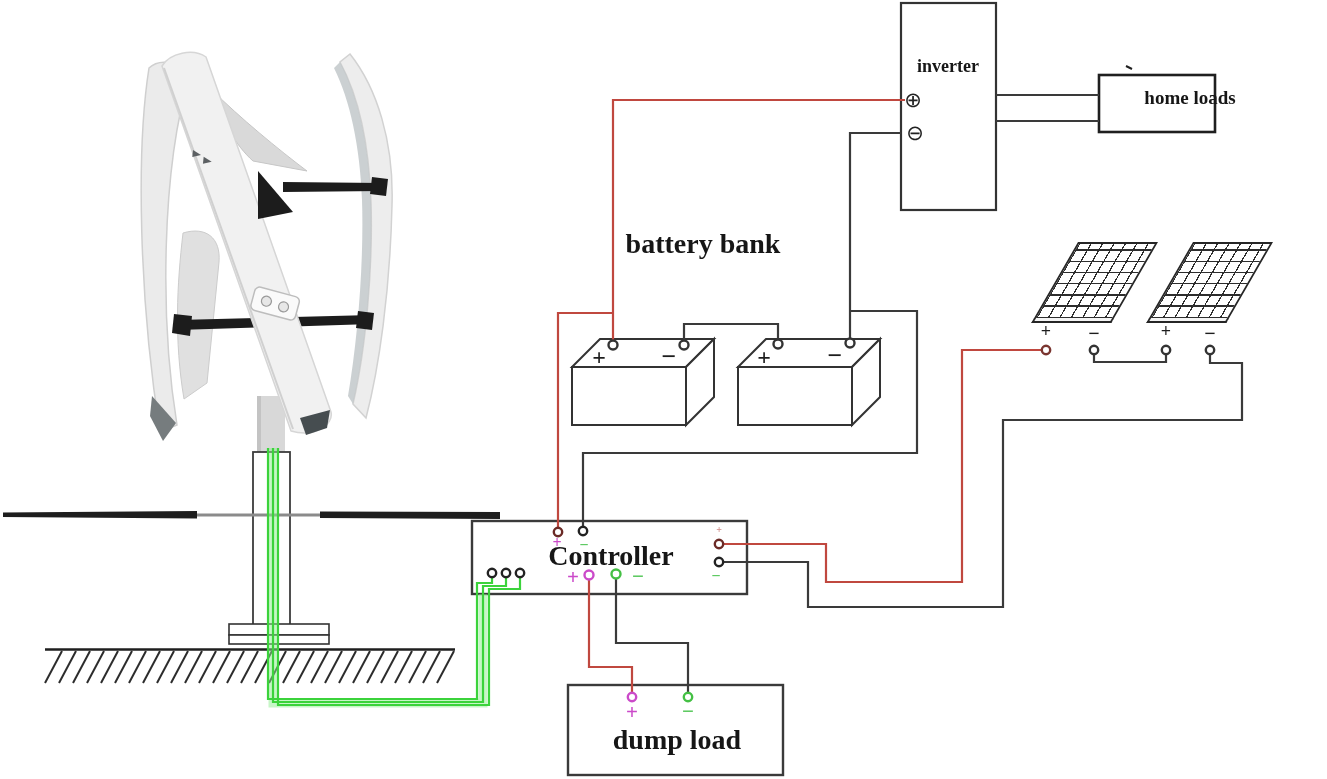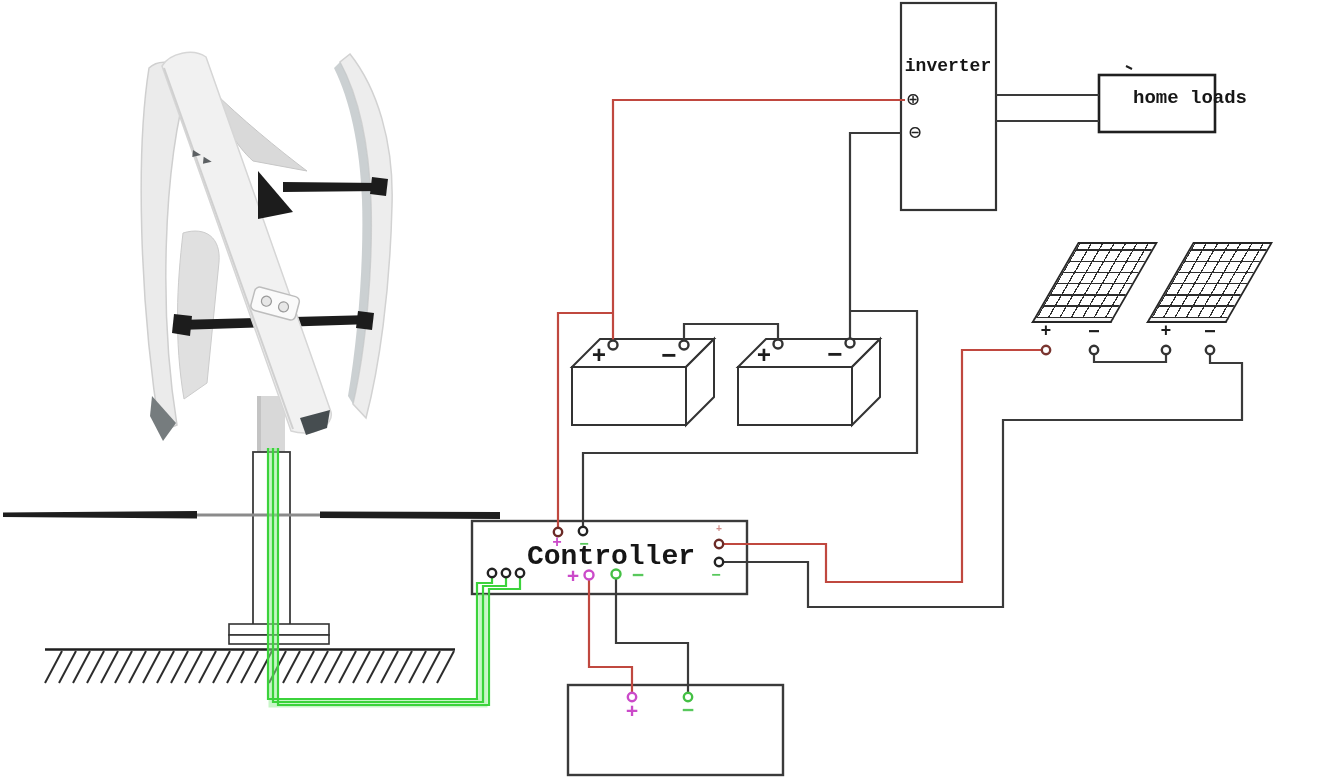--- a/index.html
+++ b/index.html
@@ -1,17 +1,17 @@
 <!DOCTYPE html>
 <html><head>
 <meta charset="utf-8">
 <style>
   html,body{margin:0;padding:0;background:#ffffff;}
   #canvas{position:relative;width:1327px;height:779px;background:#ffffff;overflow:hidden;
-          font-family:Liberation Mono, monospace;}
+          font-family:Liberation Serif, serif;}
   .solar-panel{position:absolute;width:80px;height:78px;transform-origin:0 0;
     transform:skewX(-30deg);box-sizing:border-box;border:2px solid #262626;background-color:#fff;
     background-image:
       repeating-linear-gradient(90deg,#2d2d2d 0 1.4px,transparent 1.4px 11.4px),
       repeating-linear-gradient(0deg,#2d2d2d 0 1.4px,transparent 1.4px 11.2px);
     z-index:1;}
   .solar-panel::after{content:"";position:absolute;left:-2px;right:-2px;top:100%;height:5px;
     background:#f4f4f4;border:2px solid #262626;border-top:none;box-sizing:border-box;}
   svg.wiring{position:absolute;left:0;top:0;z-index:2;}
   .lbl{position:absolute;transform:translate(-50%,-50%);font-weight:bold;color:#161616;
@@ -177,21 +177,23 @@
       <circle cx="719" cy="544" r="4.2" stroke="#6b2a26"></circle>
       <circle cx="719" cy="562" r="4.2" stroke="#222"></circle>
 
       <circle cx="632" cy="697" r="4.2" stroke="#cb4ac9"></circle>
       <circle cx="688" cy="697" r="4.2" stroke="#44c044"></circle>
     </g>
   </svg>
 
   <div class="lbl" style="left:948px;top:66px;font-size:18px;">inverter</div>
   <div class="lbl" style="left:1161px;top:98px;font-size:19px;margin-left:29px;">home loads</div>
+  <div class="lbl" style="left:703px;top:244px;font-size:28px;">battery bank</div>
   <div class="lbl" style="left:611px;top:556px;font-size:28px;">Controller</div>
+  <div class="lbl" style="left:677px;top:740px;font-size:28px;">dump load</div>
 
   <span class="sym" style="left:913px;top:100px;font-size:21px;font-weight:400;color:#222;">⊕</span>
   <span class="sym" style="left:915px;top:133px;font-size:21px;font-weight:400;color:#222;">⊖</span>
 
   <span class="sym" style="left:599px;top:357px;font-size:24px;color:#1d1d1d;">+</span>
   <span class="sym" style="left:669px;top:357px;font-size:26px;color:#1d1d1d;">−</span>
   <span class="sym" style="left:764px;top:357px;font-size:24px;color:#1d1d1d;">+</span>
   <span class="sym" style="left:835px;top:356px;font-size:26px;color:#1d1d1d;">−</span>
 
   <span class="sym" style="left:1046px;top:331px;font-size:18px;color:#1d1d1d;">+</span>

